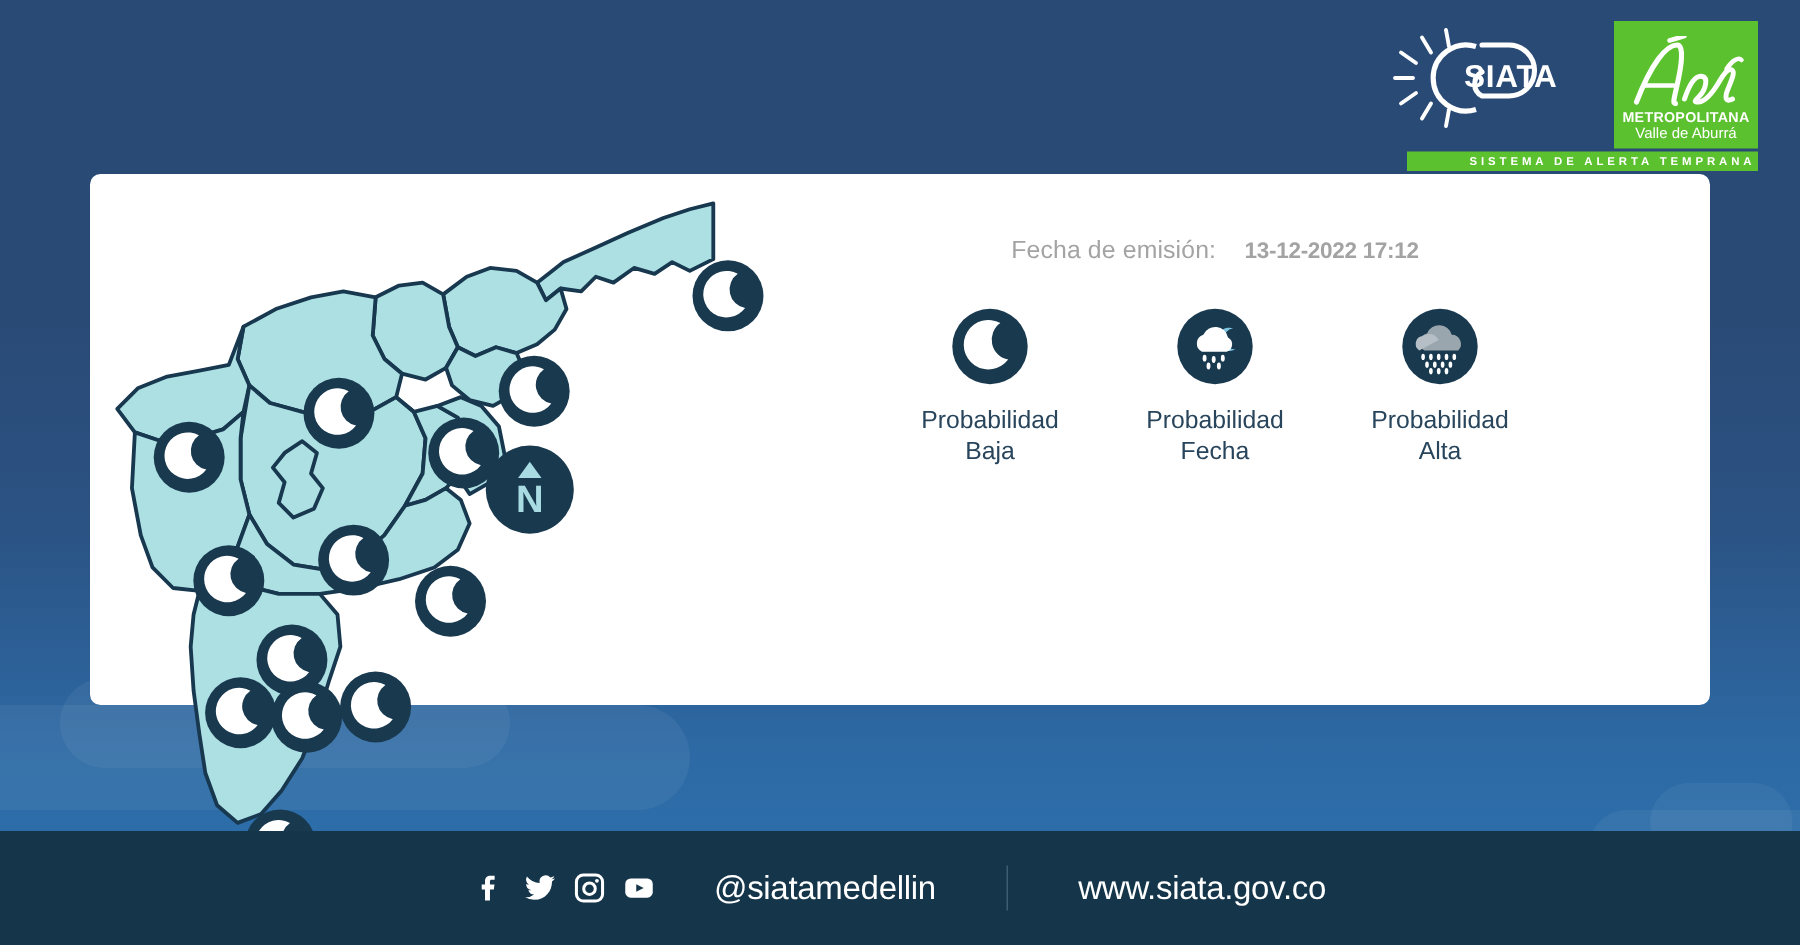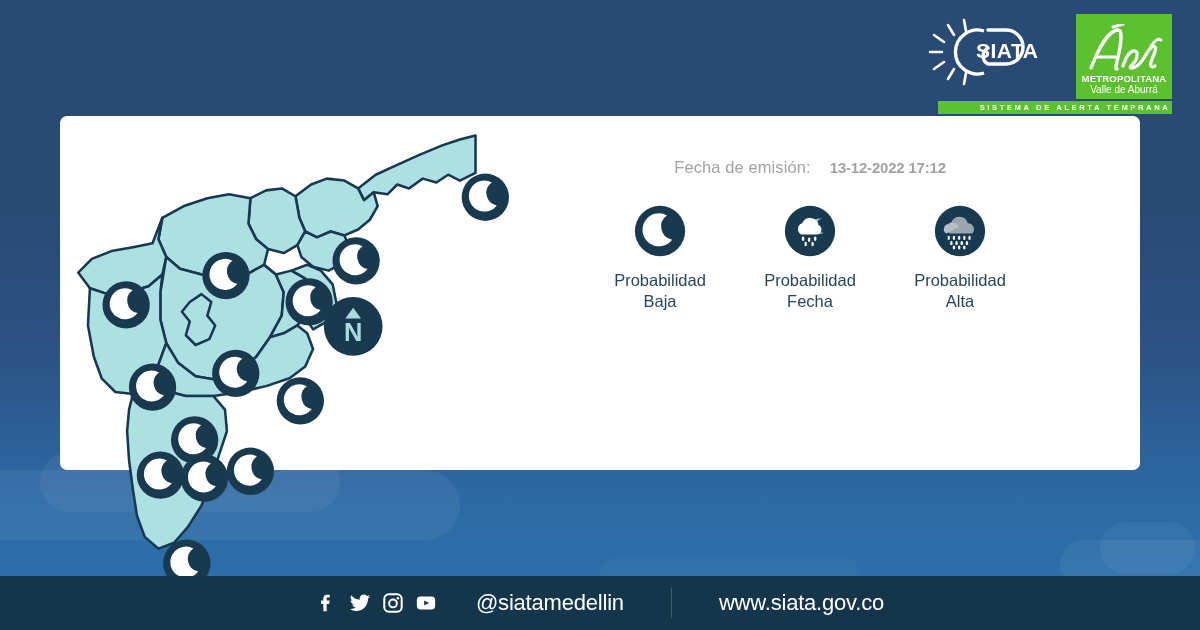--- a/index.html
+++ b/index.html
@@ -72,21 +72,21 @@
   #legend { margin-top:28px; display:flex; justify-content:center; }
   .legend-item { width:150px; display:flex; flex-direction:column; align-items:center; }
   .legend-icon { width:52px; height:52px; }
   .legend-label {
     margin-top:13px; text-align:center; color:#28455c;
     font-size:16.5px; line-height:1.3;
   }
 
   
   #footer {
-    position:absolute; left:0; bottom:0; width:1200px; height:54px;
+    position:absolute; left:0; bottom:0; width:1200px; height:76px;
     background:#15364a; display:flex; align-items:center; justify-content:center; gap:17px;
   }
   #social { display:flex; align-items:center; gap:11px; }
   .social-ic { width:22px; height:22px; }
   #handle { color:#ffffff; font-size:22px; margin-left:22px; letter-spacing:-0.2px; }
   #fdiv { width:1px; height:30px; background:#3d5d70; margin:0 30px; }
   #site { color:#ffffff; font-size:22px; letter-spacing:-0.2px; }
 </style>
 </head>
 <body>

